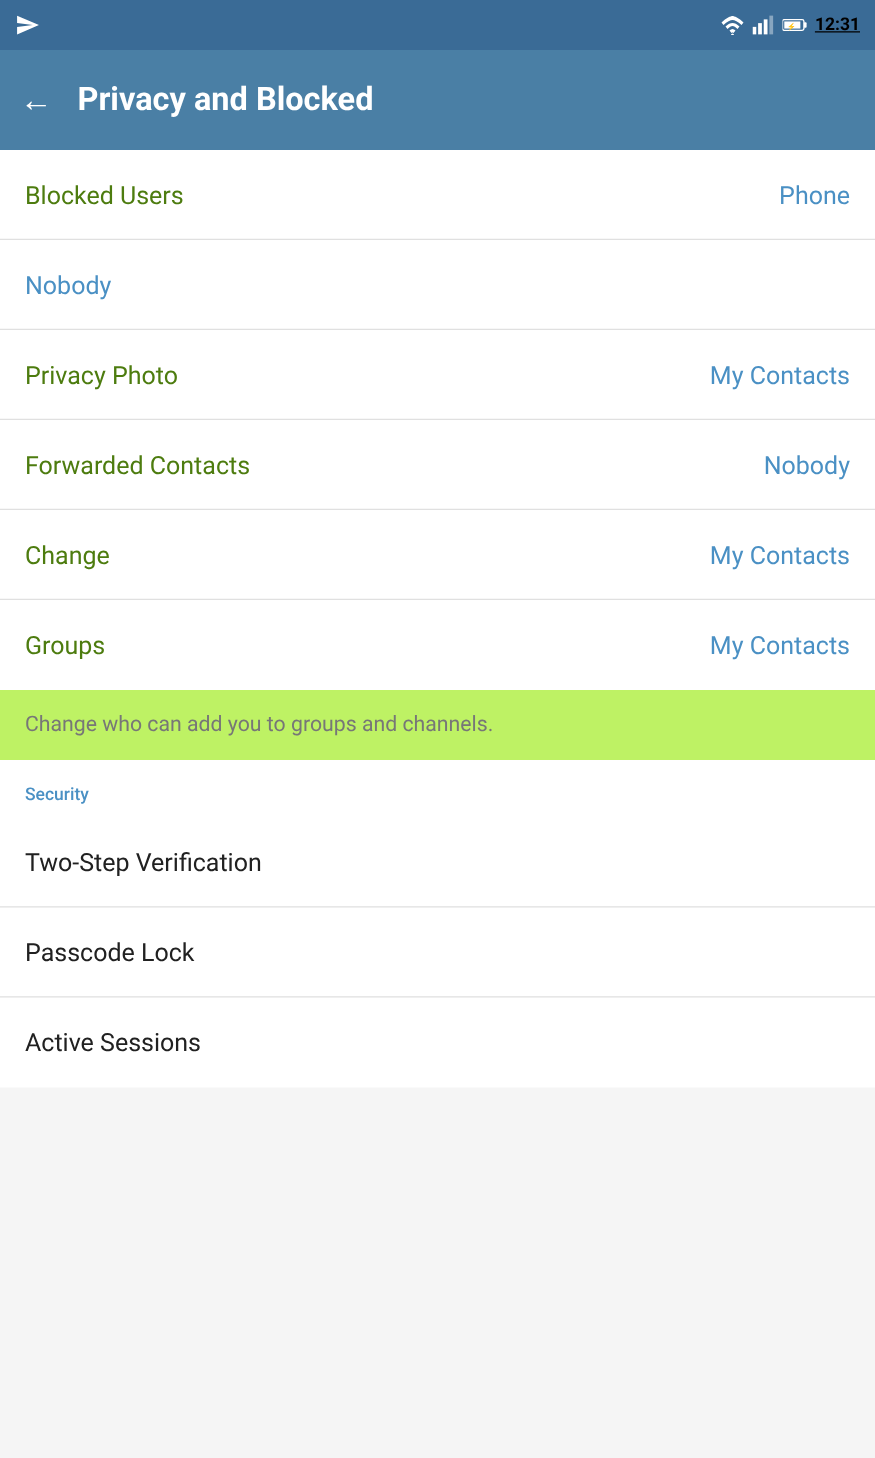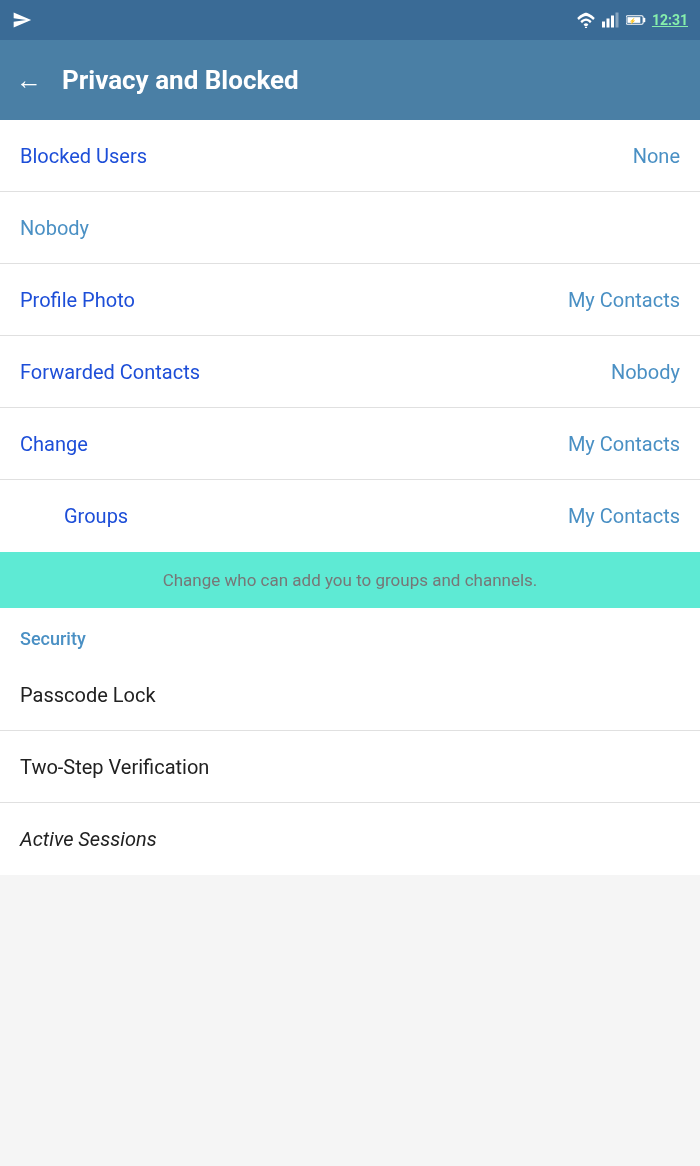--- a/index.html
+++ b/index.html
@@ -29,21 +29,21 @@
     .status-bar-left {
       display: flex;
       align-items: center;
     }
 
     .status-bar-right {
       display: flex;
       align-items: center;
       gap: 6px;
       font-size: 14px;
-      color: #86efac;
+      color: #000000;
       font-weight: bold;
       text-decoration: underline;
     }
 
     .send-icon {
       width: 20px;
       height: 20px;
     }
 
     
@@ -92,51 +92,49 @@
       align-items: center;
       justify-content: space-between;
       padding: 0 20px;
       height: 72px;
       border-bottom: 1px solid #e0e0e0;
       cursor: pointer;
     }
 
     .settings-item:last-child {
       border-bottom: none;
-      margin-left: 44px;
     }
 
     .item-label {
       font-size: 20px;
-      color: #1d4ed8;
+      color: #4d7c0f;
     }
 
     .item-value {
       font-size: 20px;
       color: #4a90c4;
     }
 
     
     .info-box {
-      background: #5eead4;
+      background: #bef264;
       padding: 18px 20px;
       font-size: 17px;
       color: #777777;
-      text-align: center;
     }
 
     
     .security-section {
       background: white;
       margin-top: 0;
     }
 
     .security-header {
       padding: 20px 20px 10px 20px;
-      font-size: 18px;
+      font-size: 14px;
       font-weight: 500;
       color: #4a90c4;
       background: white;
     }
 
     .security-item {
       display: flex;
       align-items: center;
       padding: 0 20px;
       height: 72px;
@@ -188,30 +186,30 @@
   <span class="back-arrow">←</span>
   <span class="app-bar-title">Privacy and Blocked</span>
 </div>
 
 <div class="content">
 
   <div class="settings-list">
 
     <div class="settings-item">
       <span class="item-label">Blocked Users</span>
-      <span class="item-value">None</span>
+      <span class="item-value">Phone</span>
     </div>
 
 
     <div class="settings-item">
       <span class="item-value">Nobody</span>
     </div>
 
     <div class="settings-item">
-      <span class="item-label">Profile Photo</span>
+      <span class="item-label">Privacy Photo</span>
       <span class="item-value">My Contacts</span>
     </div>
 
     <div class="settings-item">
       <span class="item-label">Forwarded Contacts</span>
       <span class="item-value">Nobody</span>
     </div>
 
     <div class="settings-item">
       <span class="item-label">Change</span>
@@ -223,25 +221,25 @@
       <span class="item-value">My Contacts</span>
     </div>
   </div>
 
   <div class="info-box">Change who can add you to groups and channels.</div>
 
   <div class="security-section">
     <div class="security-header">Security</div>
 
     <div class="security-item">
+      <span class="security-item-label">Two-Step Verification</span>
+    </div>
+
+    <div class="security-item">
       <span class="security-item-label">Passcode Lock</span>
     </div>
 
-    <div class="security-item">
-      <span class="security-item-label">Two-Step Verification</span>
-    </div>
-
-    <div class="security-item" style="border-bottom: none; font-style: italic;">
+    <div class="security-item" style="border-bottom: none;">
       <span class="security-item-label">Active Sessions</span>
     </div>
   </div>
 
 </div>
 
 </body></html>

